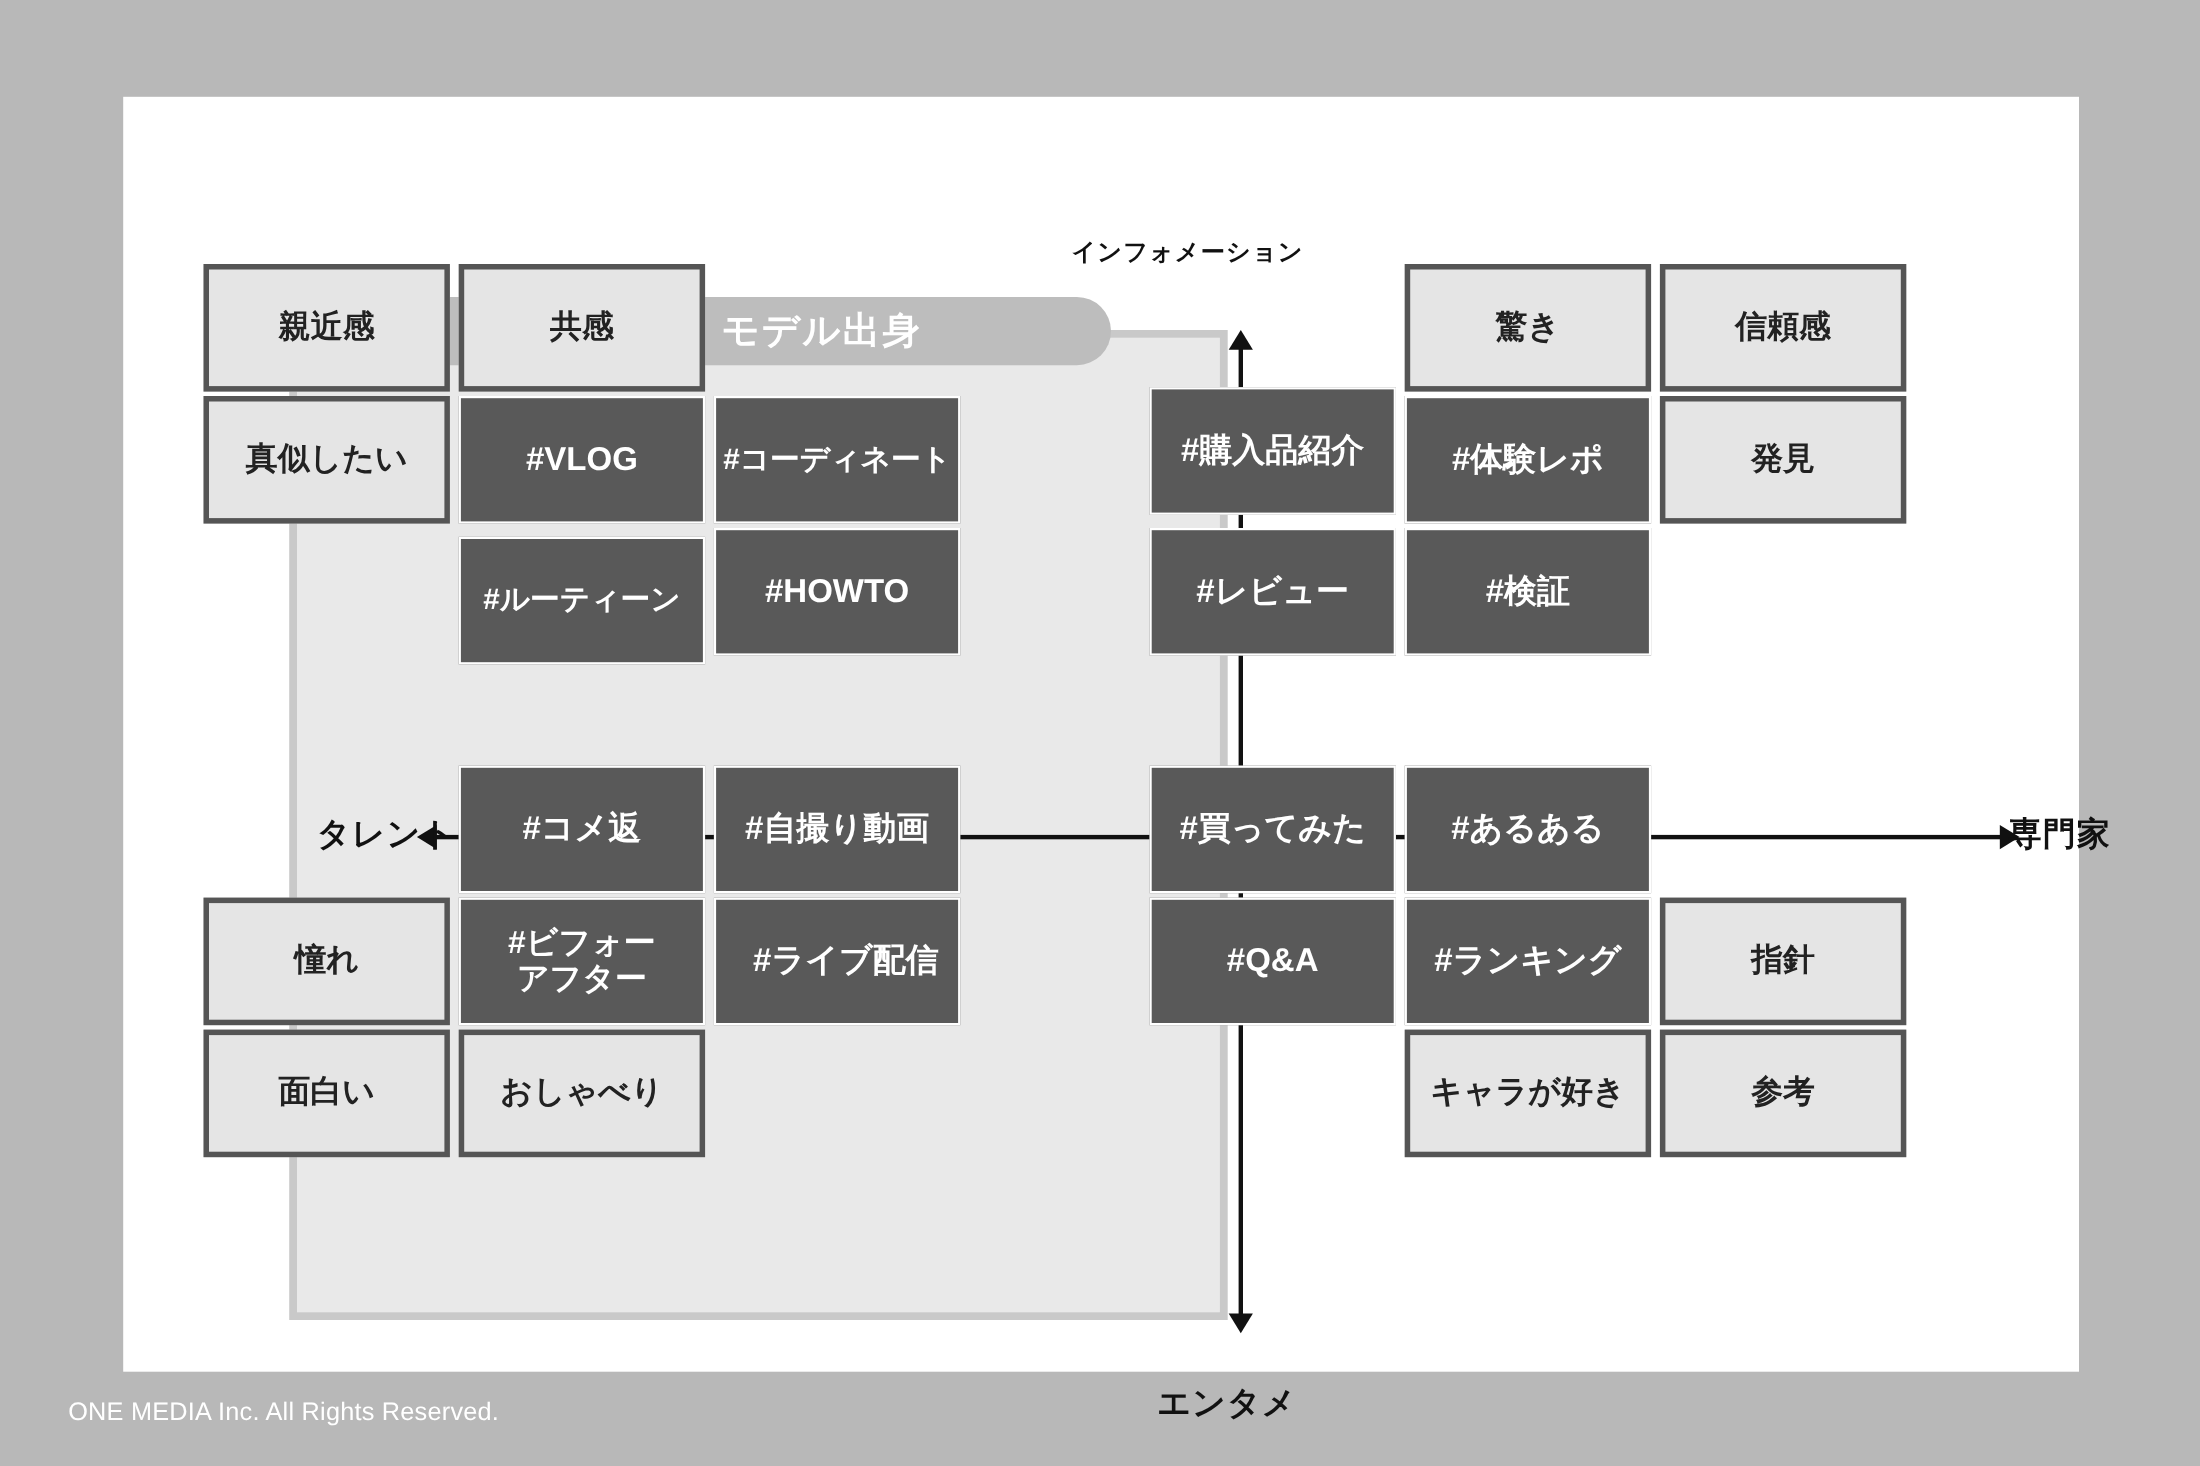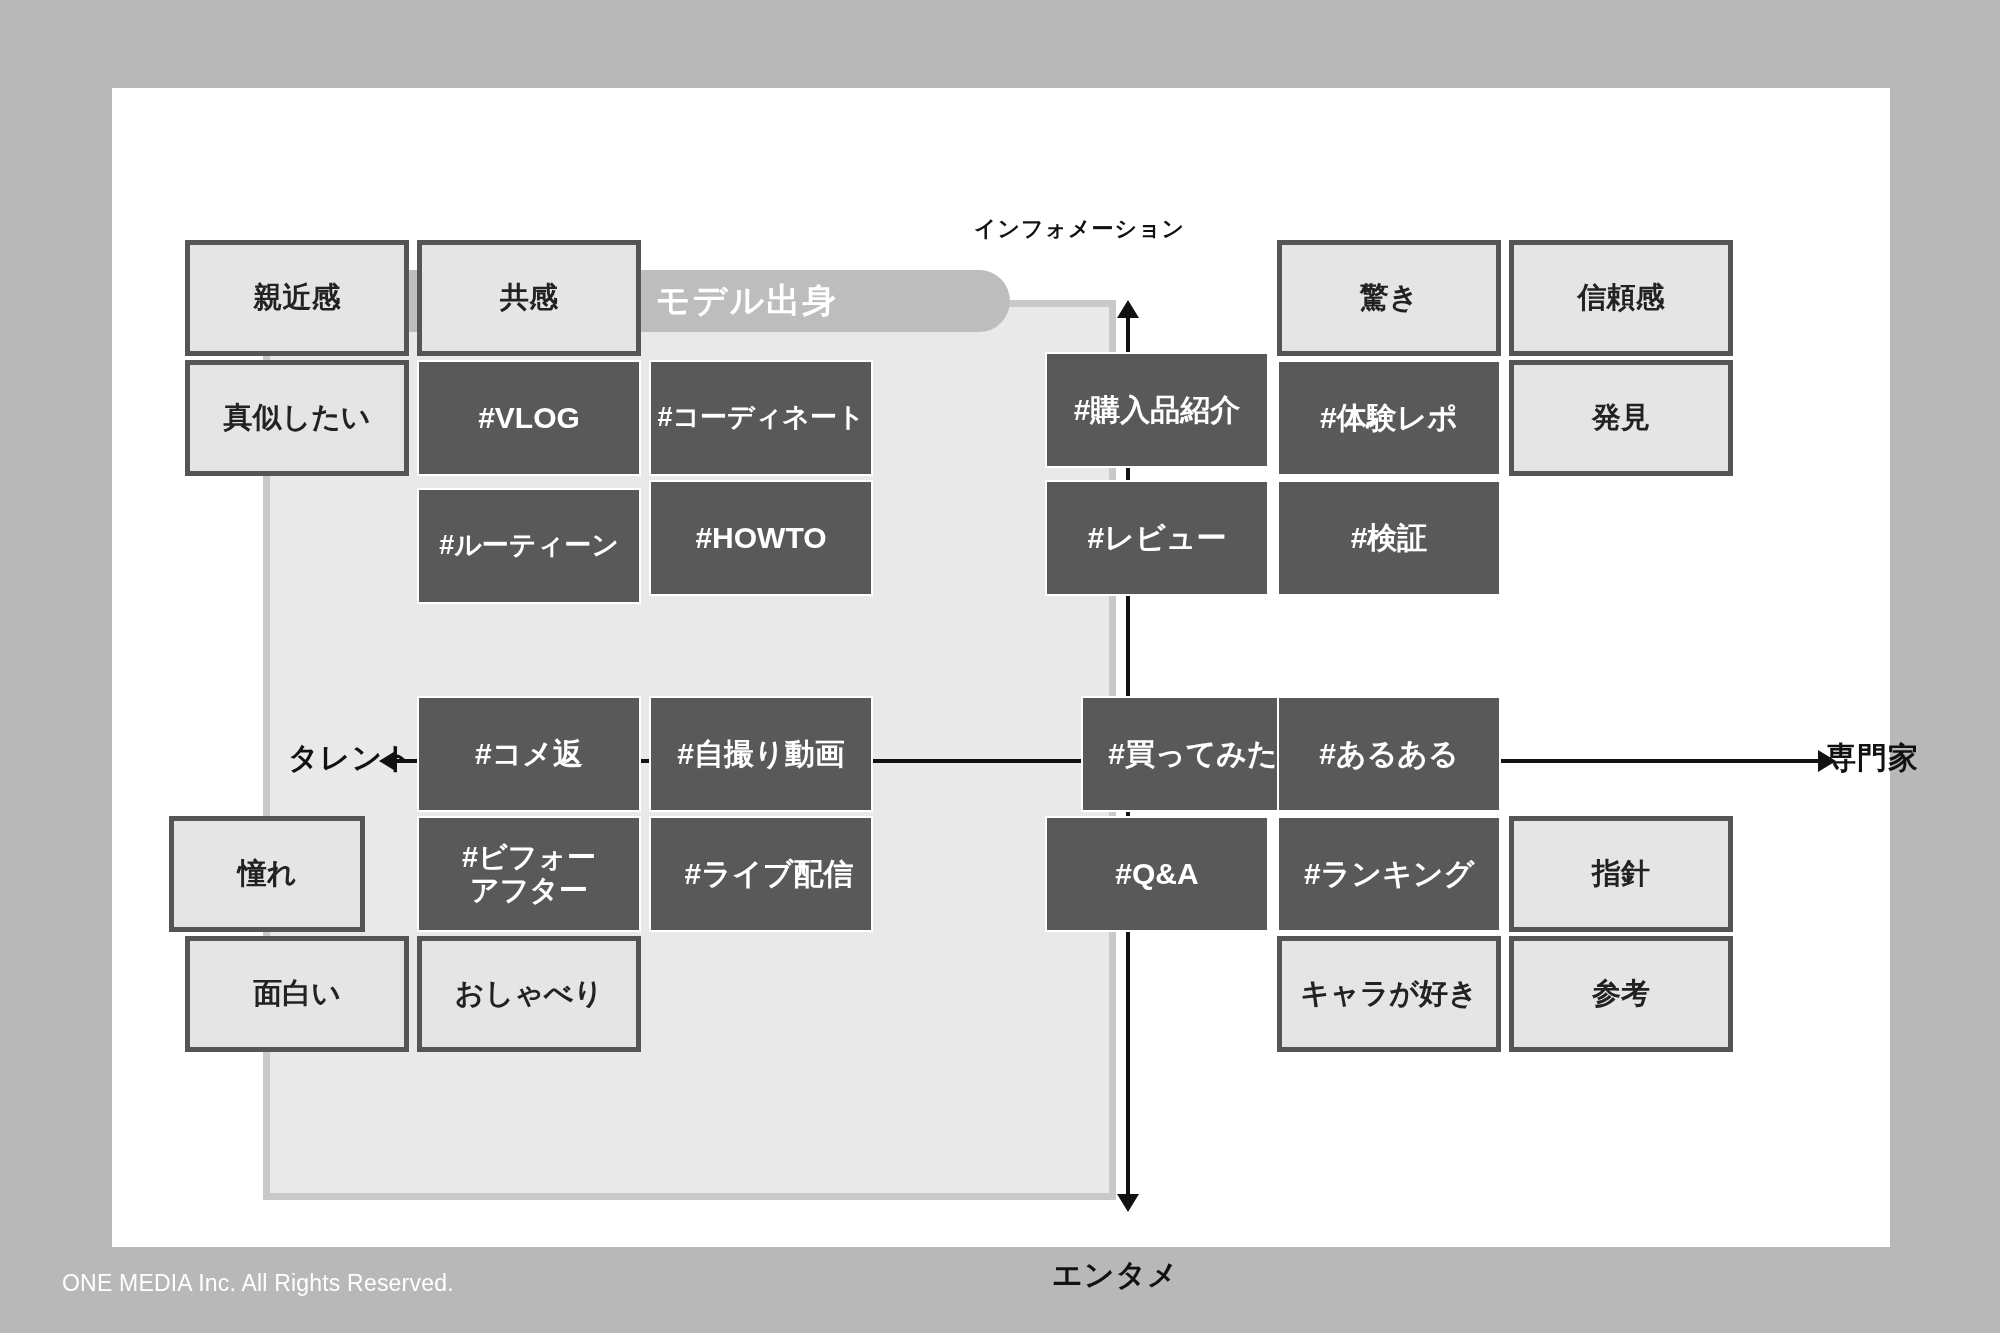--- a/index.html
+++ b/index.html
@@ -194,29 +194,29 @@
         <div class="card light" style="left: 1397px; top: 152px; width: 224px; height: 116px;">信頼感</div>
         <div class="card dark" style="left: 933px; top: 264px; width: 224px; height: 116px;">#購入品紹介</div>
         <div class="card dark" style="left: 1165px; top: 272px; width: 224px; height: 116px;">#体験レポ</div>
         <div class="card light" style="left: 1397px; top: 272px; width: 224px; height: 116px;">発見</div>
         <div class="card dark" style="left: 933px; top: 392px; width: 224px; height: 116px;">#レビュー</div>
         <div class="card dark" style="left: 1165px; top: 392px; width: 224px; height: 116px;">#検証</div>
       </div>
     <div id="q-lower-left">
         <div class="card dark" style="left: 305px; top: 608px; width: 224px; height: 116px;">#コメ返</div>
         <div class="card dark" style="left: 537px; top: 608px; width: 224px; height: 116px;">#自撮り動画</div>
-        <div class="card light" style="left: 57px; top: 728px; width: 196px; height: 116px;">憧れ</div>
+        <div class="card light" style="left: 73px; top: 728px; width: 224px; height: 116px;">憧れ</div>
         <div class="card dark two-line" style="left: 305px; top: 728px; width: 224px; height: 116px;">#ビフォー
 アフター</div>
         <div class="card dark" style="left: 537px; top: 728px; width: 224px; height: 116px; padding-left: 16px;">#ライブ配信</div>
         <div class="card light" style="left: 73px; top: 848px; width: 224px; height: 116px;">面白い</div>
         <div class="card light" style="left: 305px; top: 848px; width: 224px; height: 116px;">おしゃべり</div>
       </div>
     <div id="q-lower-right">
-        <div class="card dark" style="left: 933px; top: 608px; width: 224px; height: 116px; margin-left: 36px;">#買ってみた</div>
+        <div class="card dark" style="left: 933px; top: 608px; width: 224px; height: 116px;">#買ってみた</div>
         <div class="card dark" style="left: 1165px; top: 608px; width: 224px; height: 116px;">#あるある</div>
         <div class="card dark" style="left: 933px; top: 728px; width: 224px; height: 116px;">#Q&amp;A</div>
         <div class="card dark" style="left: 1165px; top: 728px; width: 224px; height: 116px;">#ランキング</div>
         <div class="card light" style="left: 1397px; top: 728px; width: 224px; height: 116px;">指針</div>
         <div class="card light" style="left: 1165px; top: 848px; width: 224px; height: 116px;">キャラが好き</div>
         <div class="card light" style="left: 1397px; top: 848px; width: 224px; height: 116px;">参考</div>
       </div>
 
   </div>
 

